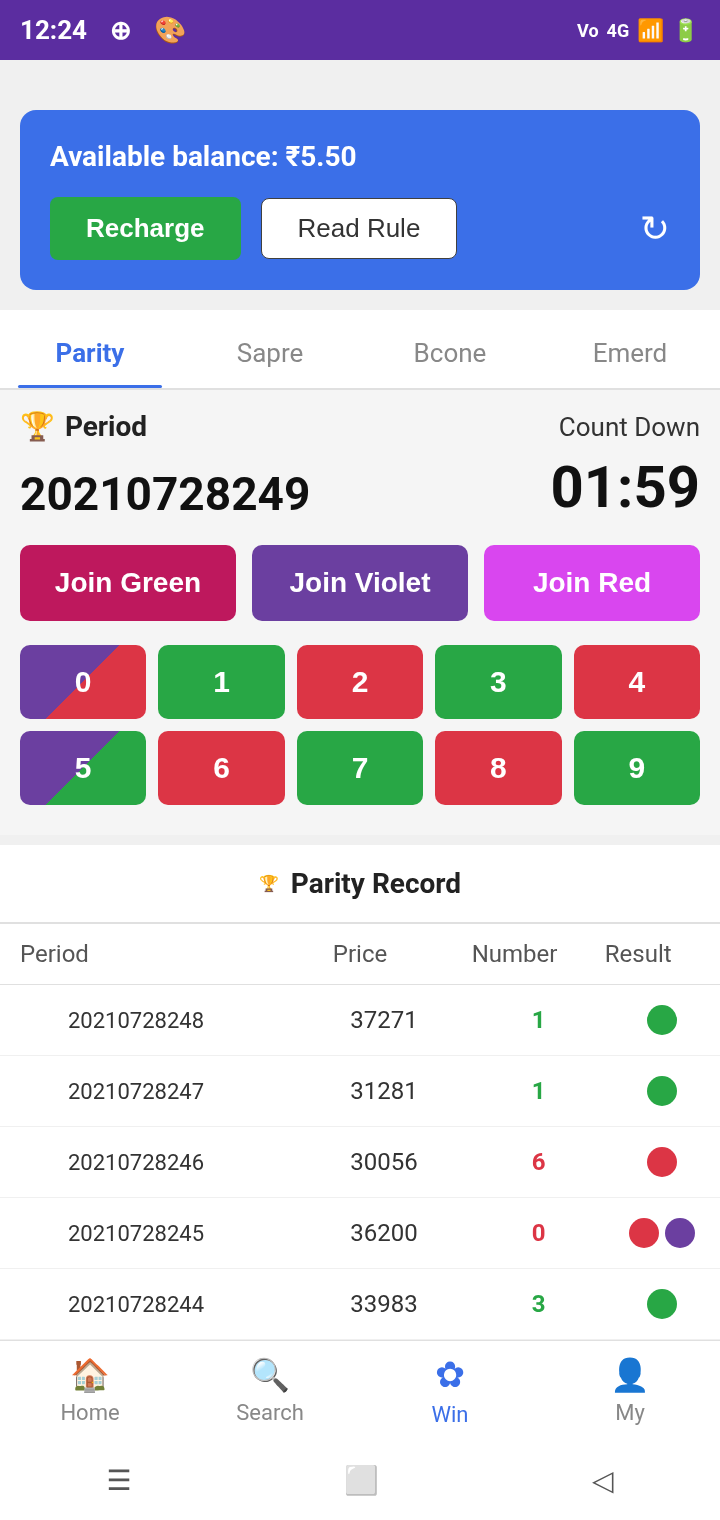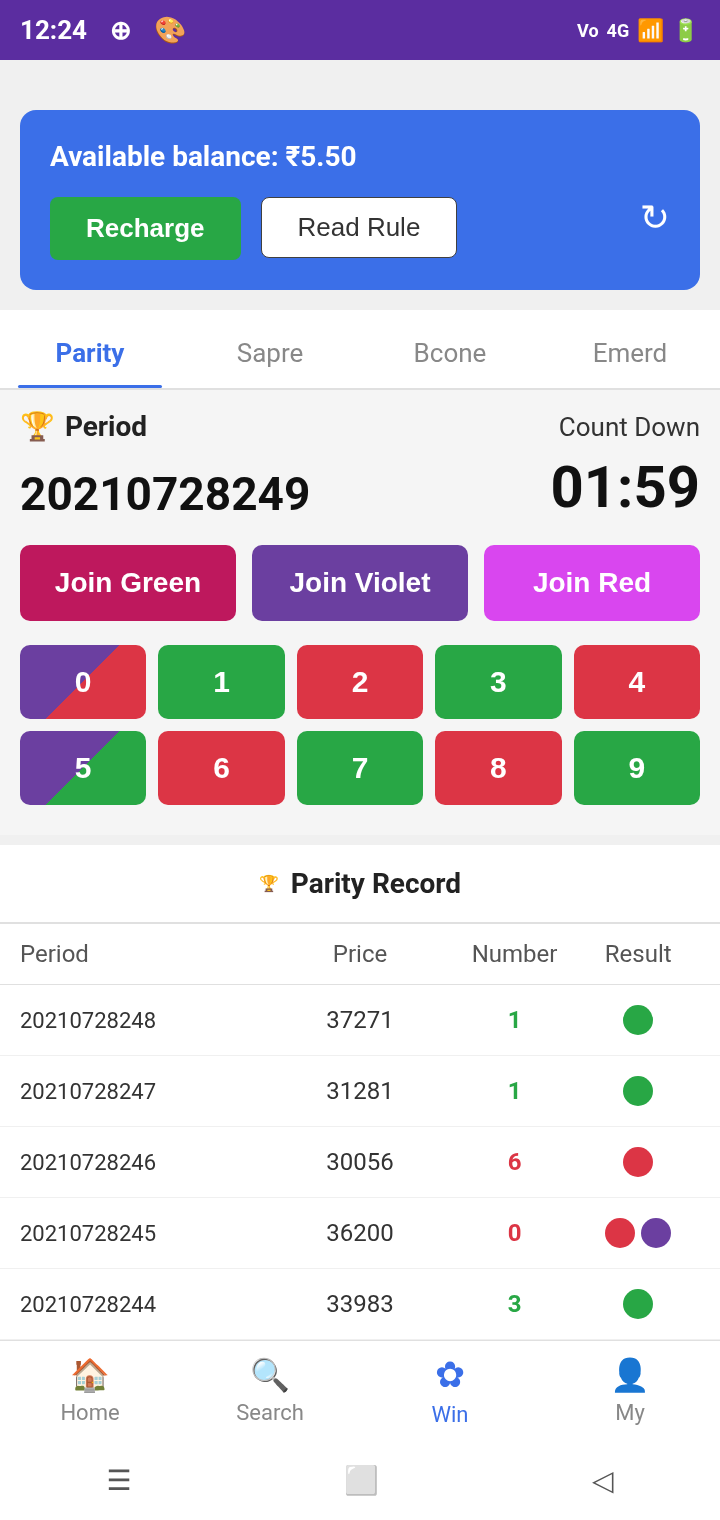--- a/index.html
+++ b/index.html
@@ -42,21 +42,21 @@
       padding: 30px 30px 30px 30px;
       color: white;
     }
     .balance-title {
       font-size: 28px;
       font-weight: bold;
       margin-bottom: 24px;
     }
     .balance-actions {
       display: flex;
-      align-items: flex-start;
+      align-items: center;
       gap: 20px;
     }
     .btn-recharge {
       background: #28a745;
       color: white;
       border: none;
       border-radius: 8px;
       padding: 16px 36px;
       font-size: 26px;
       font-weight: bold;
@@ -244,20 +244,21 @@
       display: grid;
       grid-template-columns: 2fr 1.5fr 1fr 1fr;
       padding: 20px 20px;
       border-bottom: 1px solid #f0f0f0;
       align-items: center;
     }
     .table-cell {
       font-size: 24px;
       color: #333;
       text-align: center;
+      margin-left: 48px;
     }
     .table-cell:first-child { text-align: left; font-size: 22px; }
     .num-green { color: #28a745; font-weight: bold; }
     .num-red { color: #dc3545; font-weight: bold; }
     .result-dot {
       width: 30px;
       height: 30px;
       border-radius: 50%;
       display: inline-block;
     }

